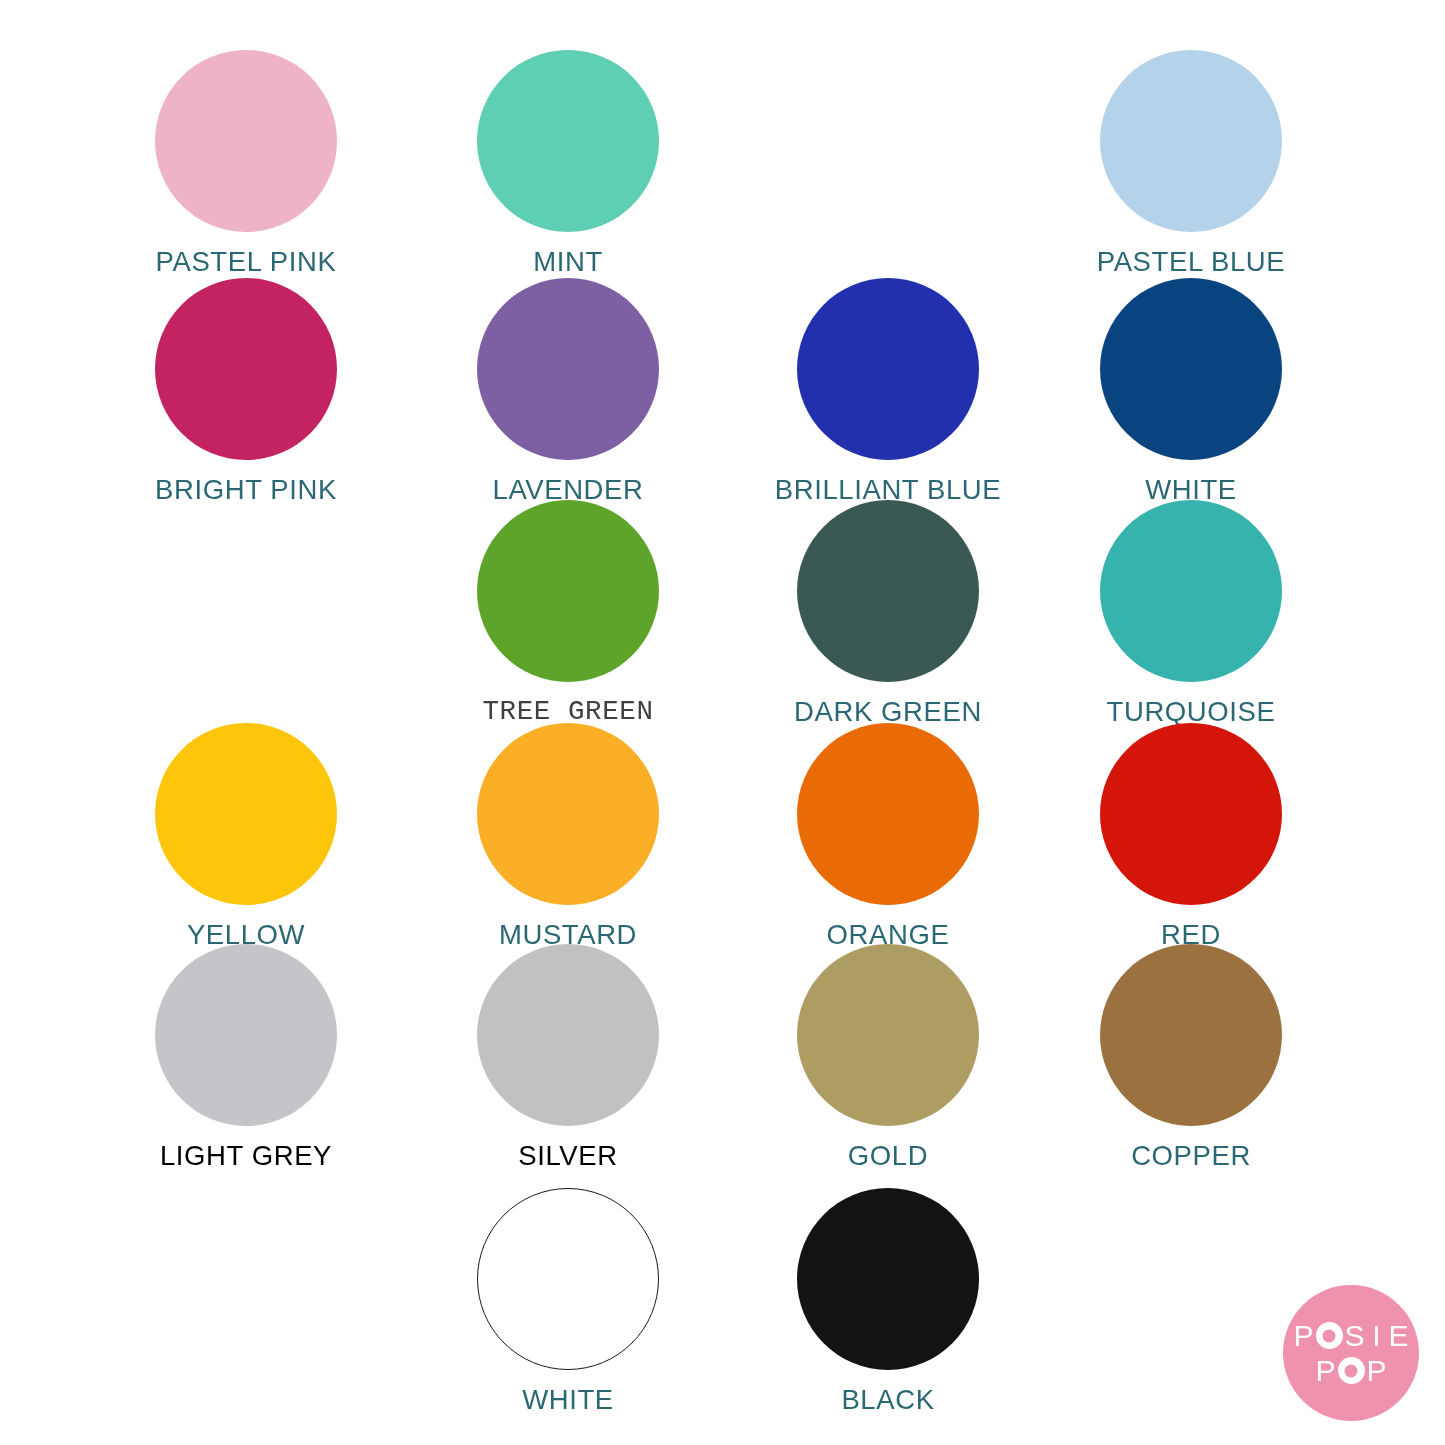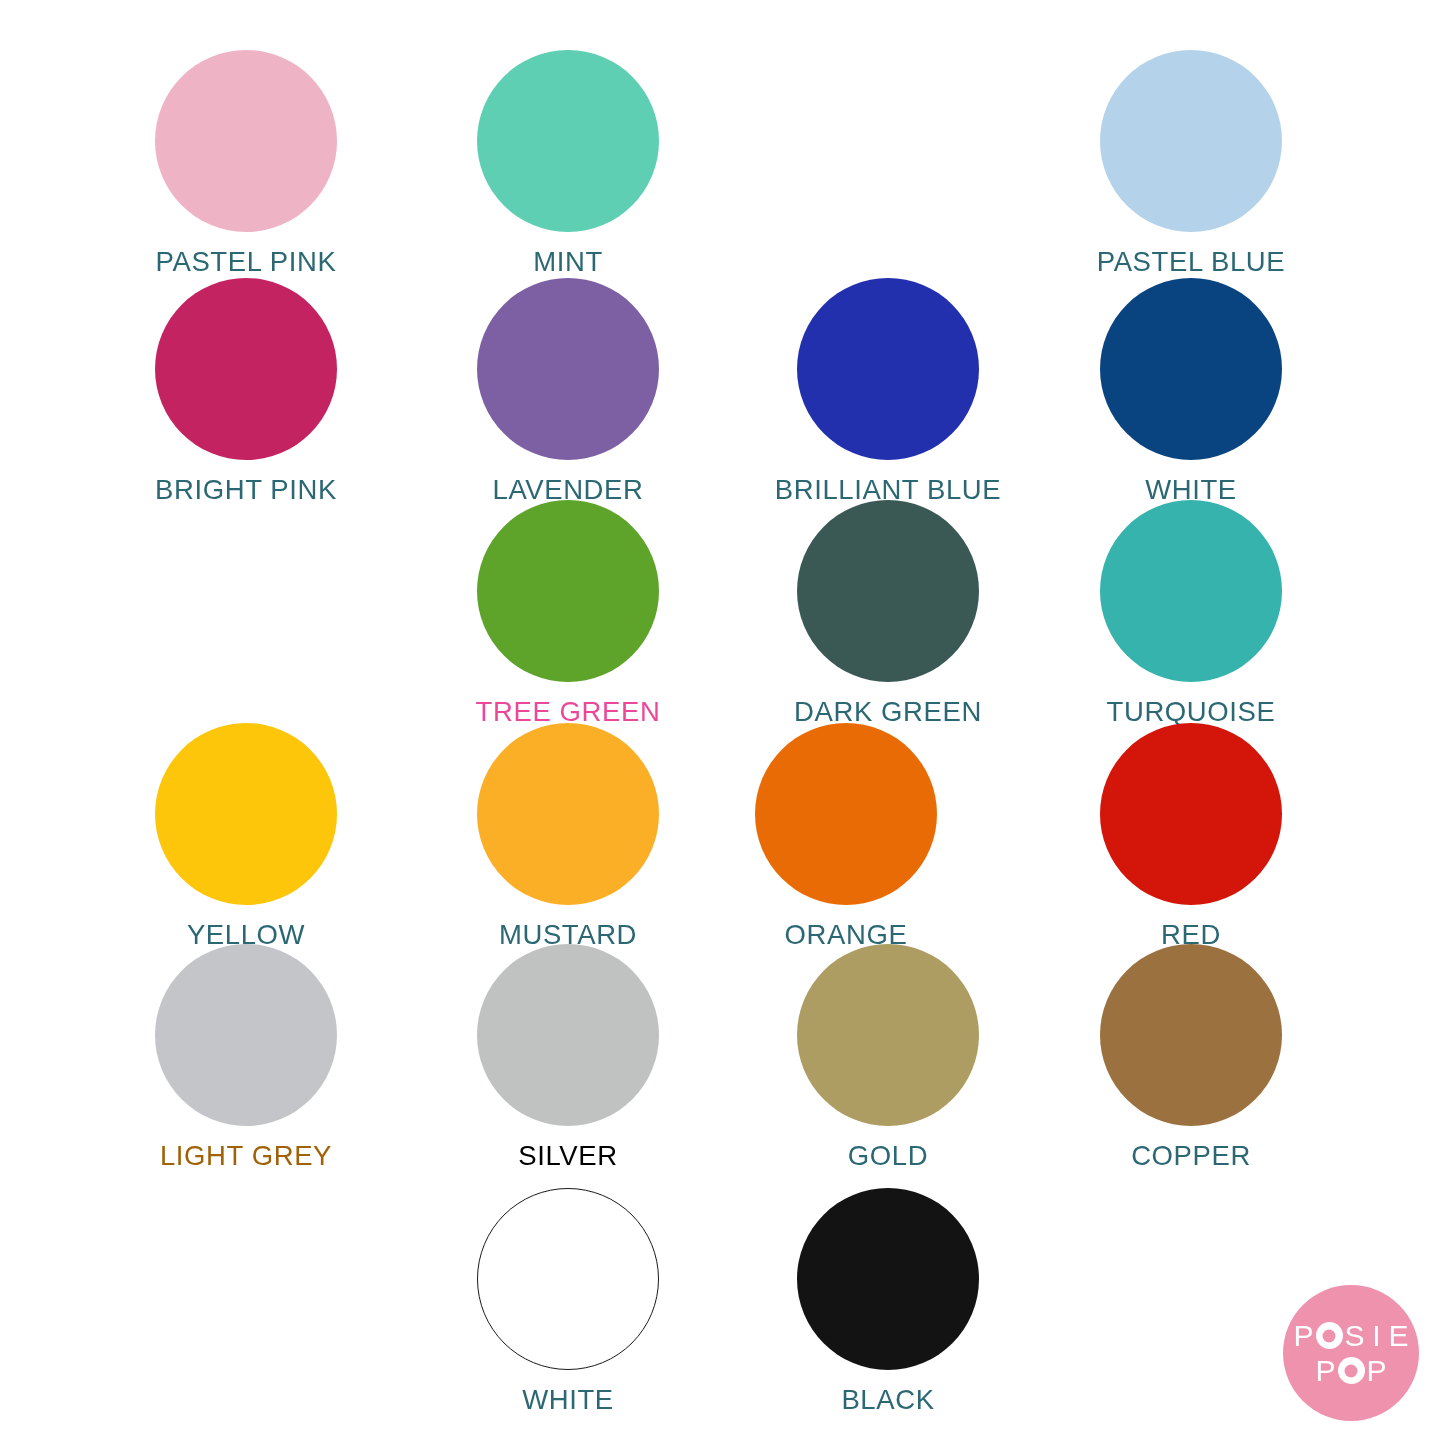--- a/index.html
+++ b/index.html
@@ -132,49 +132,49 @@
     <div class="swatch" style="left: 768px; top: 278px;">
       <div class="swatch-dot" title="BRILLIANT BLUE" style="background: rgb(35, 48, 173);"></div>
       <div class="swatch-label" style="color: rgb(43, 104, 116);">BRILLIANT BLUE</div>
     </div>
     <div class="swatch" style="left: 1071px; top: 278px;">
       <div class="swatch-dot" title="NAVY" style="background: rgb(10, 68, 128);"></div>
       <div class="swatch-label" style="color: rgb(43, 104, 116);">WHITE</div>
     </div>
     <div class="swatch" style="left: 448px; top: 500px;">
       <div class="swatch-dot" title="TREE GREEN" style="background: rgb(94, 163, 42);"></div>
-      <div class="swatch-label" style="color: #ec4899;">TREE GREEN</div>
+      <div class="swatch-label" style="color: #404040; font-family: Liberation Mono, monospace;">TREE GREEN</div>
     </div>
     <div class="swatch" style="left: 768px; top: 500px;">
       <div class="swatch-dot" title="DARK GREEN" style="background: rgb(58, 89, 85);"></div>
       <div class="swatch-label" style="color: rgb(43, 104, 116);">DARK GREEN</div>
     </div>
     <div class="swatch" style="left: 1071px; top: 500px;">
       <div class="swatch-dot" title="TURQUOISE" style="background: rgb(53, 179, 172);"></div>
       <div class="swatch-label" style="color: rgb(43, 104, 116);">TURQUOISE</div>
     </div>
     <div class="swatch" style="left: 126px; top: 723px;">
       <div class="swatch-dot" title="YELLOW" style="background: rgb(253, 198, 11);"></div>
       <div class="swatch-label" style="color: rgb(43, 104, 116);">YELLOW</div>
     </div>
     <div class="swatch" style="left: 448px; top: 723px;">
       <div class="swatch-dot" title="MUSTARD" style="background: rgb(251, 175, 38);"></div>
       <div class="swatch-label" style="color: rgb(43, 104, 116); text-align: right;">MUSTARD</div>
     </div>
-    <div class="swatch" style="left: 726px; top: 723px;">
+    <div class="swatch" style="left: 768px; top: 723px;">
       <div class="swatch-dot" title="ORANGE" style="background: rgb(233, 107, 5);"></div>
       <div class="swatch-label" style="color: rgb(43, 104, 116);">ORANGE</div>
     </div>
     <div class="swatch" style="left: 1071px; top: 723px;">
       <div class="swatch-dot" title="RED" style="background: rgb(212, 21, 9);"></div>
       <div class="swatch-label" style="color: rgb(43, 104, 116);">RED</div>
     </div>
     <div class="swatch" style="left: 126px; top: 944px;">
       <div class="swatch-dot" title="LIGHT GREY" style="background: rgb(195, 197, 201);"></div>
-      <div class="swatch-label" style="color: #a16207;">LIGHT GREY</div>
+      <div class="swatch-label" style="color: #000000;">LIGHT GREY</div>
     </div>
     <div class="swatch" style="left: 448px; top: 944px;">
       <div class="swatch-dot" title="SILVER" style="background: rgb(192, 194, 193);"></div>
       <div class="swatch-label" style="color: #000000;">SILVER</div>
     </div>
     <div class="swatch" style="left: 768px; top: 944px;">
       <div class="swatch-dot" title="GOLD" style="background: rgb(173, 157, 99);"></div>
       <div class="swatch-label" style="color: rgb(43, 104, 116);">GOLD</div>
     </div>
     <div class="swatch" style="left: 1071px; top: 944px;">

